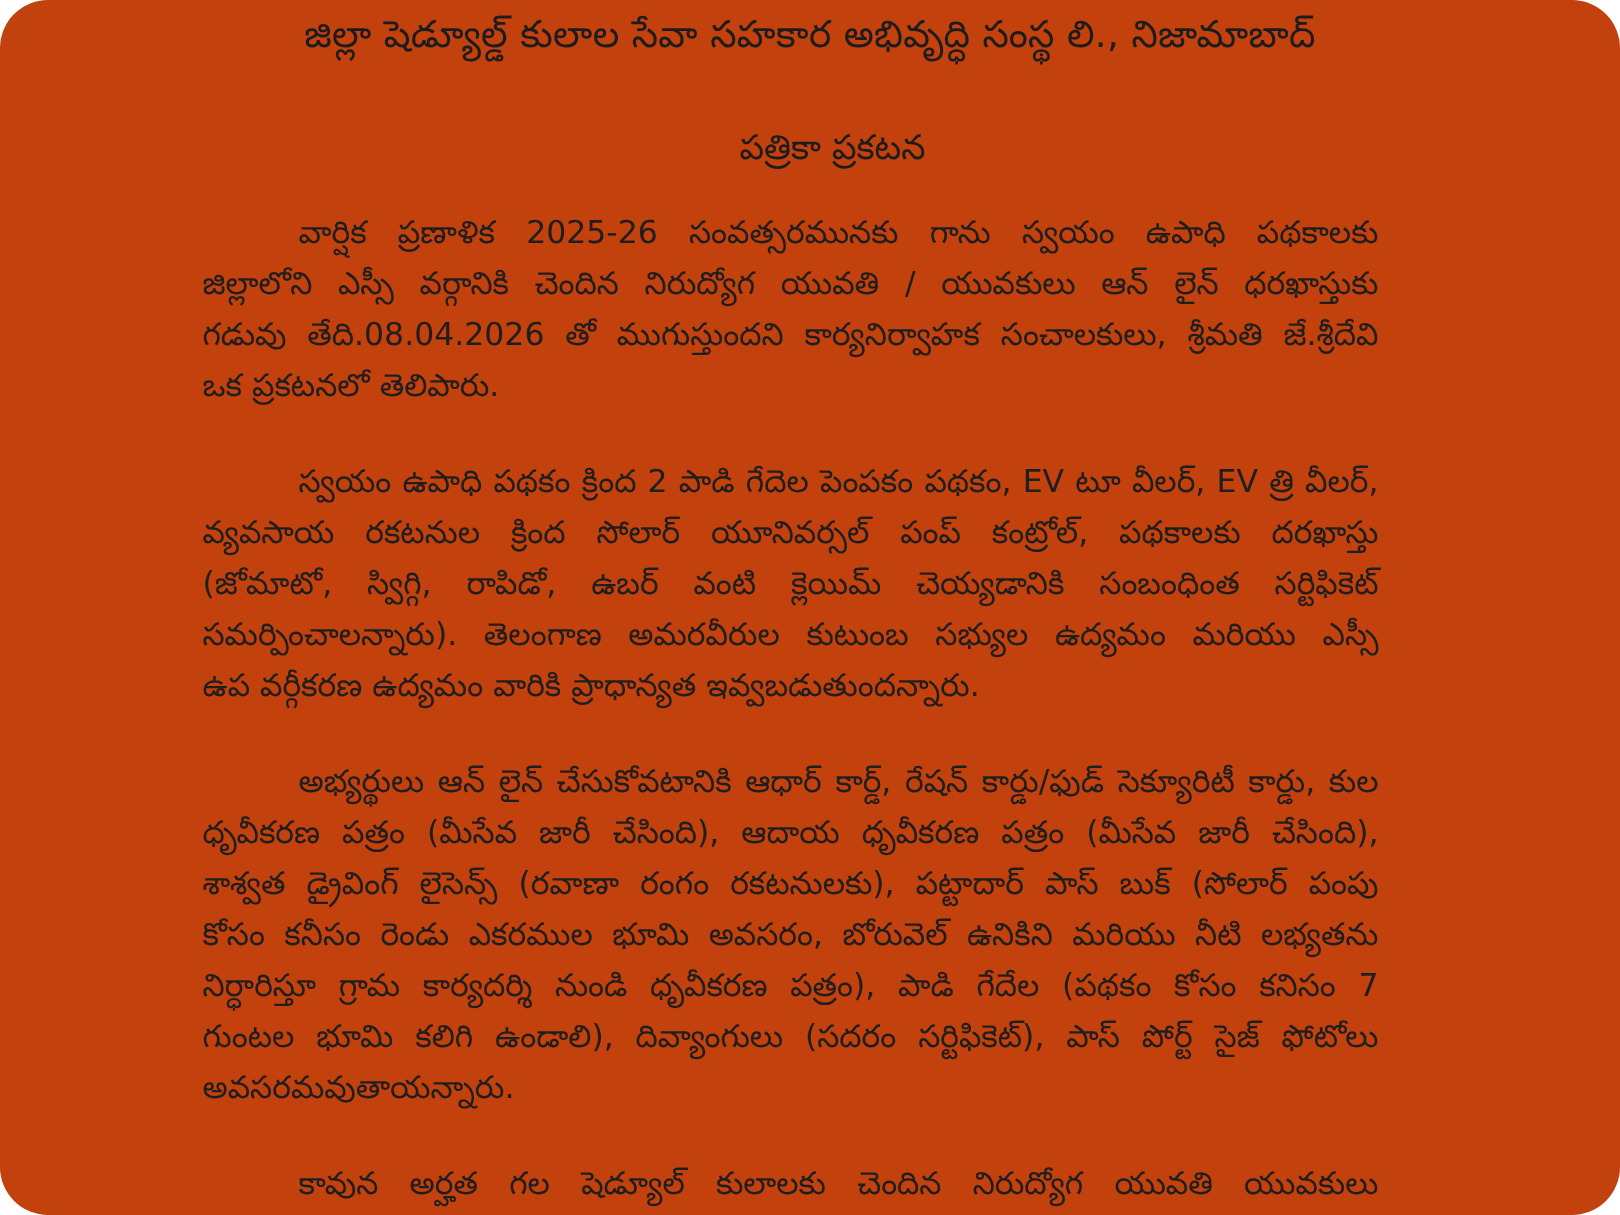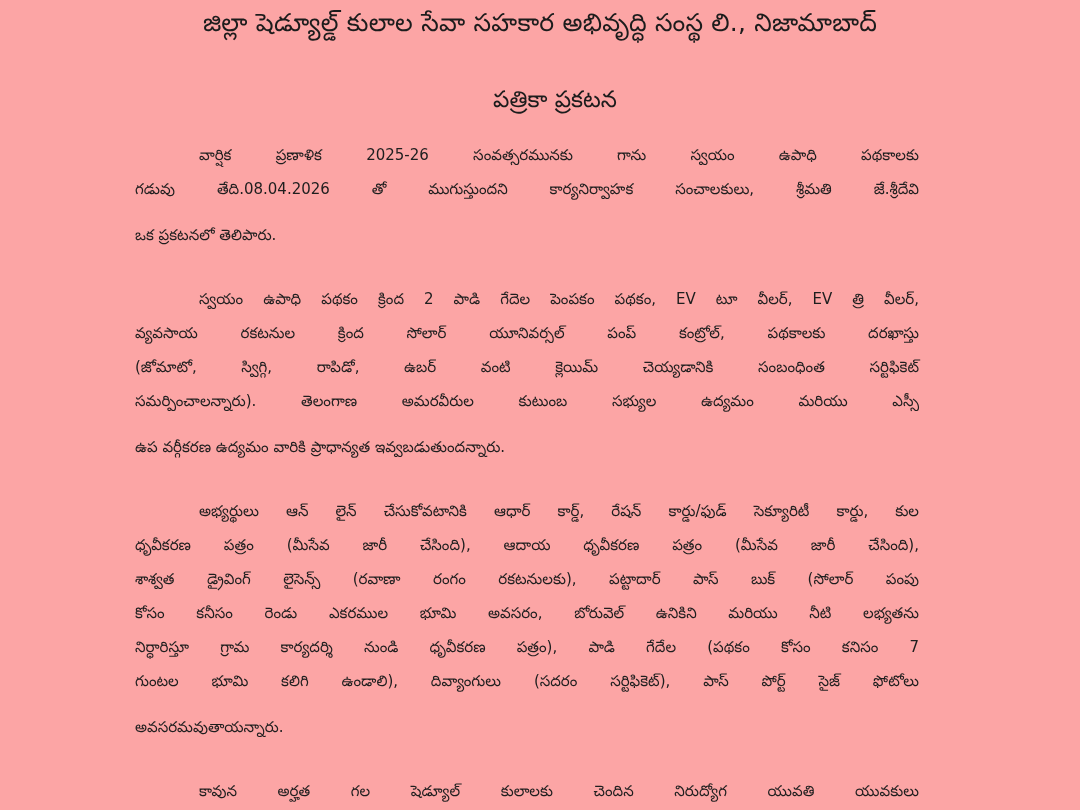--- a/index.html
+++ b/index.html
@@ -13,21 +13,22 @@
     overflow: hidden;
     position: relative;
     font-family: "DejaVu Sans", sans-serif;
     color: #1a1a1a;
   }
   .page {
     position: absolute;
     left: 0; top: 0;
     width: 1080px;
     height: 810px;
-    background: #fca5a5;
+    background: #c2410c;
+    border-radius: 32px;
   }
   .org-title {
     position: absolute;
     left: 0;
     width: 1080px;
     top: 6px;
     text-align: center;
     font-size: 25px;
     line-height: 34px;
     letter-spacing: 0.2px;
@@ -44,56 +45,56 @@
     color: #1c1c1c;
   }
   .body-text {
     position: absolute;
     left: 135px;
     width: 784px;
     top: 138px;
   }
   .para {
     margin: 0 0 30px 0;
-    font-size: 15px;
+    font-size: 21px;
     line-height: 34px;
     text-align: justify;
     text-indent: 64px;
     color: #1e1e1e;
   }
   .para .line {
     display: block;
     white-space: nowrap;
     text-align: justify;
     text-align-last: justify;
   }
   .para .line.first {
     padding-left: 64px;
   }
   .para .line.last {
     text-align-last: left;
-    margin-top: 12px;
   }
   .para-plain {
     text-indent: 0;
   }
 </style>
 </head>
 <body>
 
 <div class="page">
 
   <div class="org-title">జిల్లా షెడ్యూల్డ్ కులాల సేవా సహకార అభివృద్ధి సంస్థ లి., నిజామాబాద్</div>
 
   <div class="press-title">పత్రికా ప్రకటన</div>
 
   <div class="body-text">
 
     <p class="para para-plain">
       <span class="line first">వార్షిక ప్రణాళిక 2025-26 సంవత్సరమునకు గాను స్వయం ఉపాధి పథకాలకు</span>
+      <span class="line">జిల్లాలోని ఎస్సీ వర్గానికి చెందిన నిరుద్యోగ యువతి / యువకులు ఆన్ లైన్ ధరఖాస్తుకు</span>
       <span class="line">గడువు తేది.08.04.2026 తో ముగుస్తుందని కార్యనిర్వాహక సంచాలకులు, శ్రీమతి జే.శ్రీదేవి</span>
       <span class="line last">ఒక ప్రకటనలో తెలిపారు.</span>
     </p>
 
     <p class="para para-plain">
       <span class="line first">స్వయం ఉపాధి పథకం క్రింద 2 పాడి గేదెల పెంపకం పథకం, EV టూ వీలర్, EV త్రి వీలర్,</span>
       <span class="line">వ్యవసాయ రకటనుల క్రింద సోలార్ యూనివర్సల్ పంప్ కంట్రోల్, పథకాలకు దరఖాస్తు</span>
       <span class="line">(జోమాటో, స్విగ్గి, రాపిడో, ఉబర్ వంటి క్లెయిమ్ చెయ్యడానికి సంబంధింత సర్టిఫికెట్</span>
       <span class="line">సమర్పించాలన్నారు). తెలంగాణ అమరవీరుల కుటుంబ సభ్యుల ఉద్యమం మరియు ఎస్సీ</span>
       <span class="line last">ఉప వర్గీకరణ ఉద్యమం వారికి ప్రాధాన్యత ఇవ్వబడుతుందన్నారు.</span>

